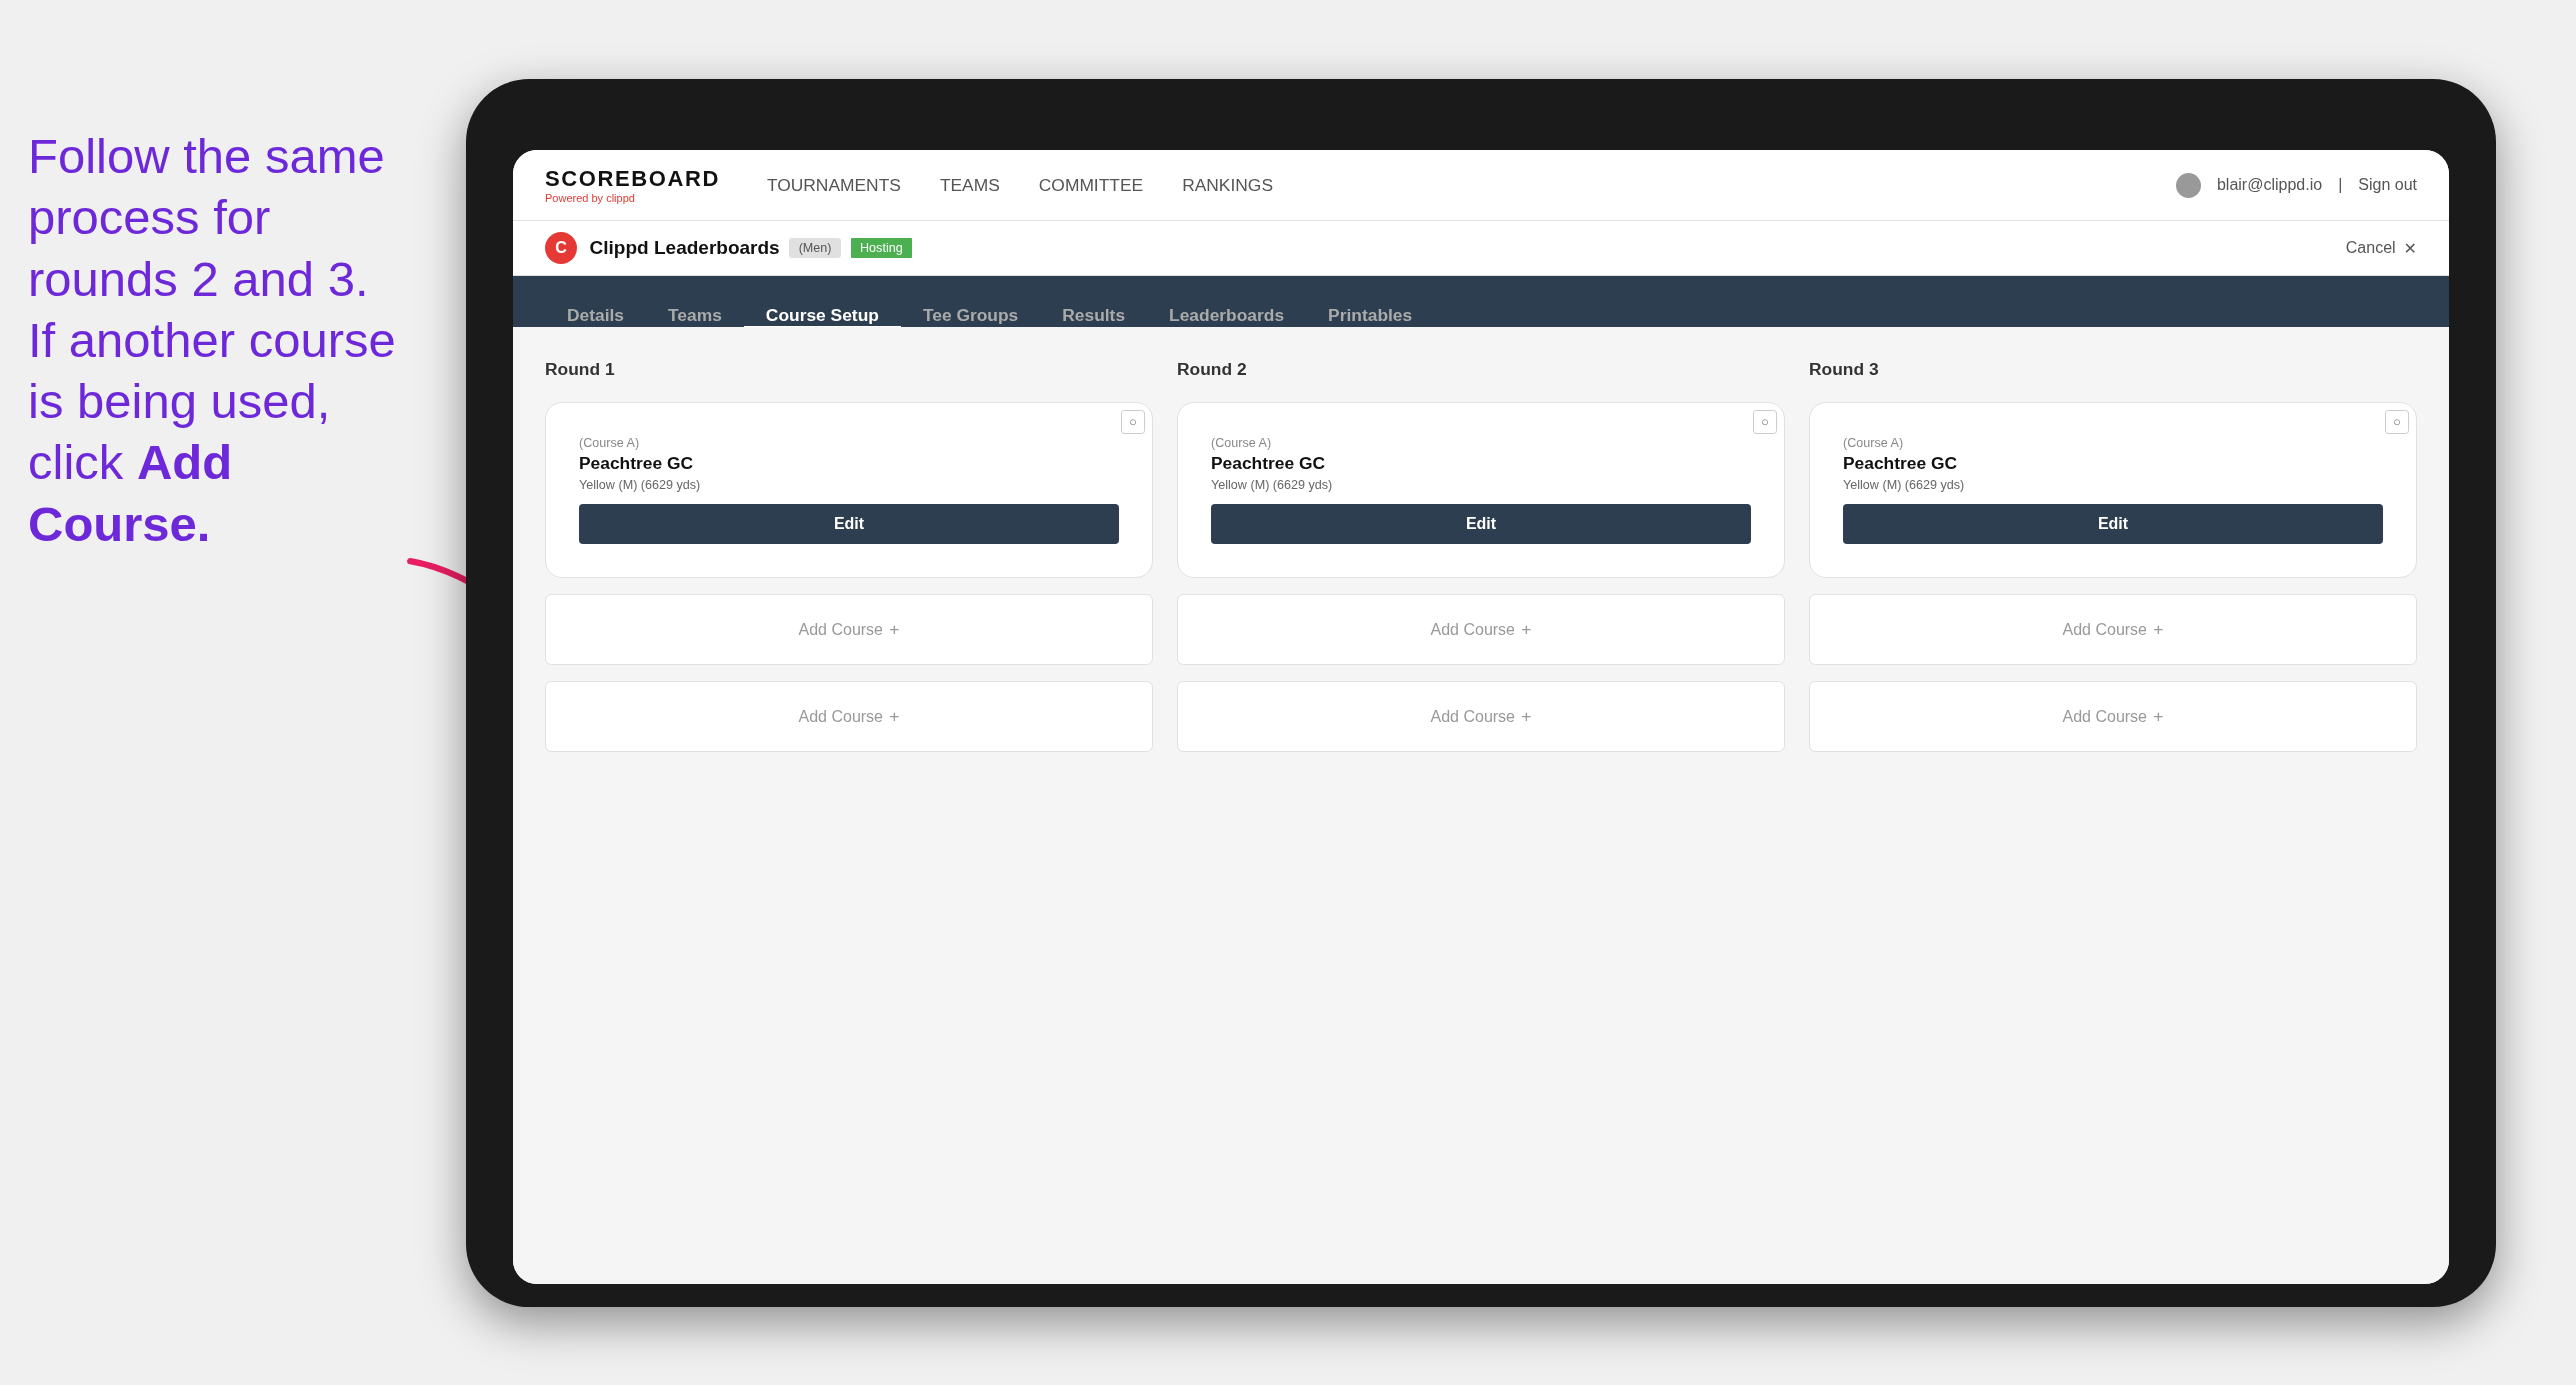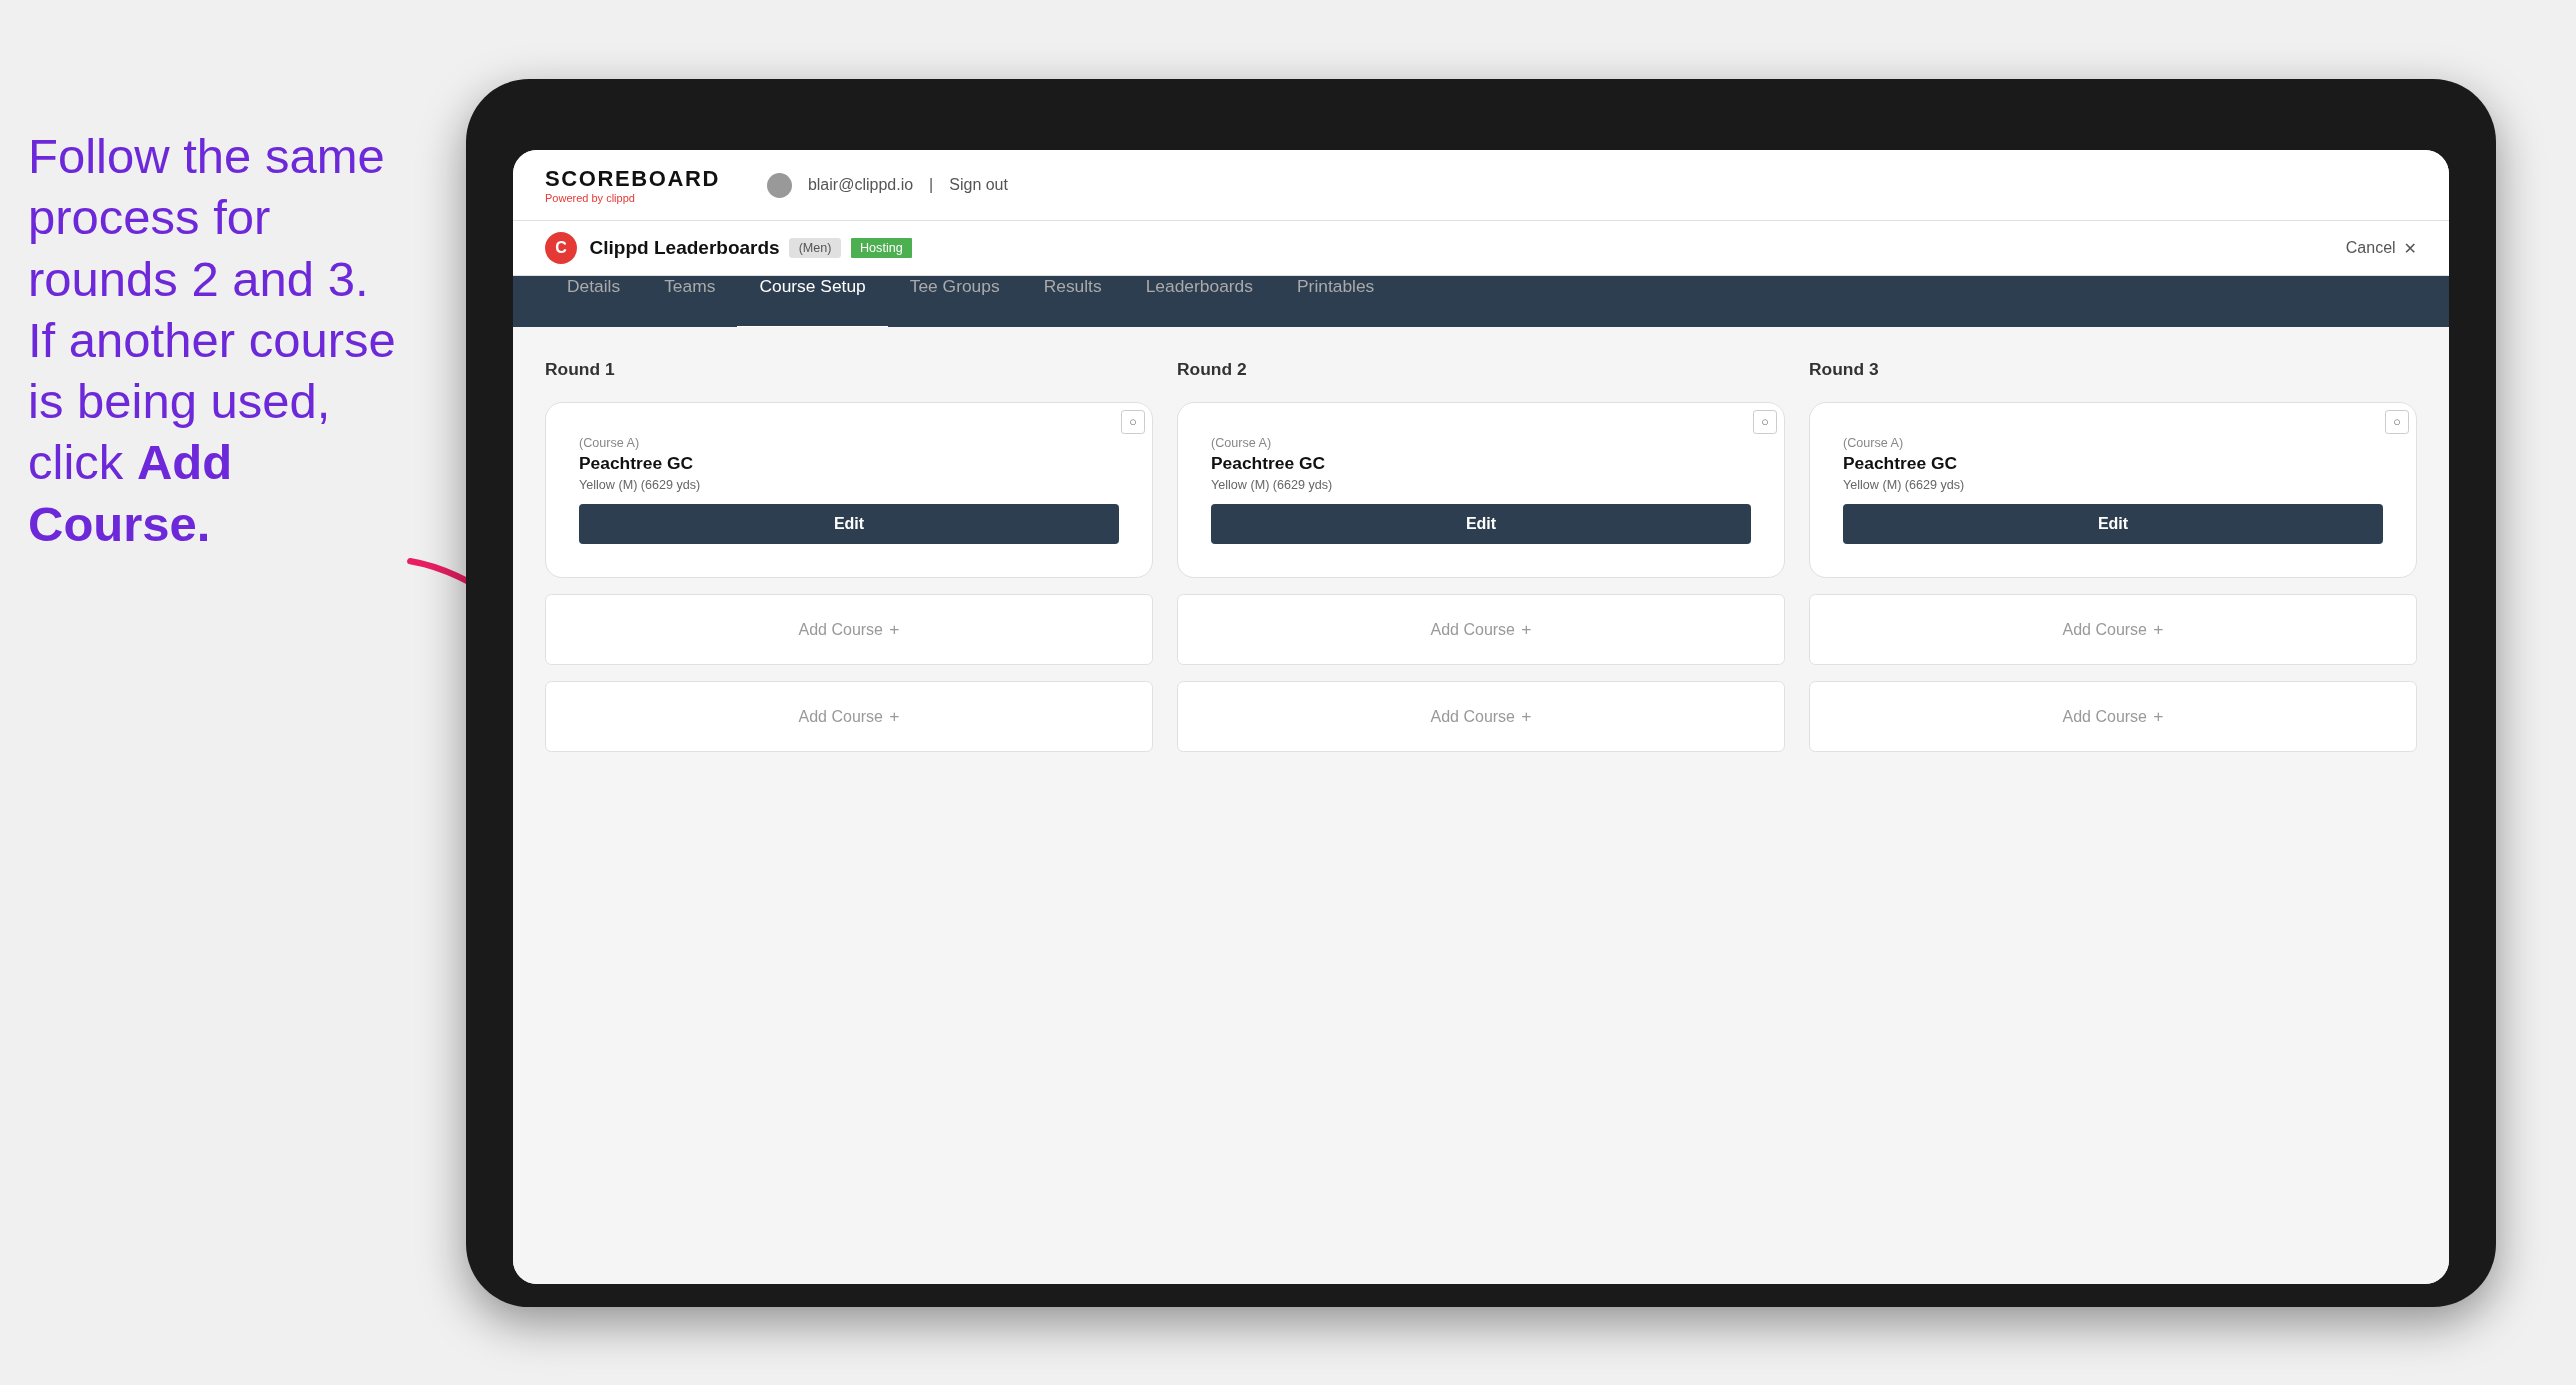--- a/index.html
+++ b/index.html
@@ -188,23 +188,24 @@
       height: 51px;
       flex-shrink: 0;
     }
 
     .tab-item {
       color: #aaa;
       font-size: 17.4px;
       padding: 0 22px;
       height: 52px;
       display: flex;
-      align-items: flex-start;
+      align-items: flex-end;
       cursor: pointer;
       border-bottom: 2.4px solid transparent;
+      font-weight: bold;
     }
 
     .tab-item.active {
       color: #ffffff;
       border-bottom: 2.4px solid #ffffff;
     }
 
     
     .main-content {
       flex: 1;
@@ -353,20 +354,26 @@
 </div>
 
 <div class="tablet-frame">
   <div class="tablet-screen">
 
     <div class="top-nav">
       <div class="logo-area">
         <span class="logo-scoreboard">SCOREBOARD</span>
         <span class="logo-sub">Powered by clippd</span>
       </div>
+      <div class="nav-links">
+        <span class="nav-link">TOURNAMENTS</span>
+        <span class="nav-link">TEAMS</span>
+        <span class="nav-link">COMMITTEE</span>
+        <span class="nav-link">RANKINGS</span>
+      </div>
       <div class="nav-right">
         <div class="nav-user-icon"></div>
         <span>blair@clippd.io</span>
         <span>|</span>
         <span class="sign-out-link">Sign out</span>
       </div>
     </div>
 
     <div class="sub-header">
       <div class="event-logo">

